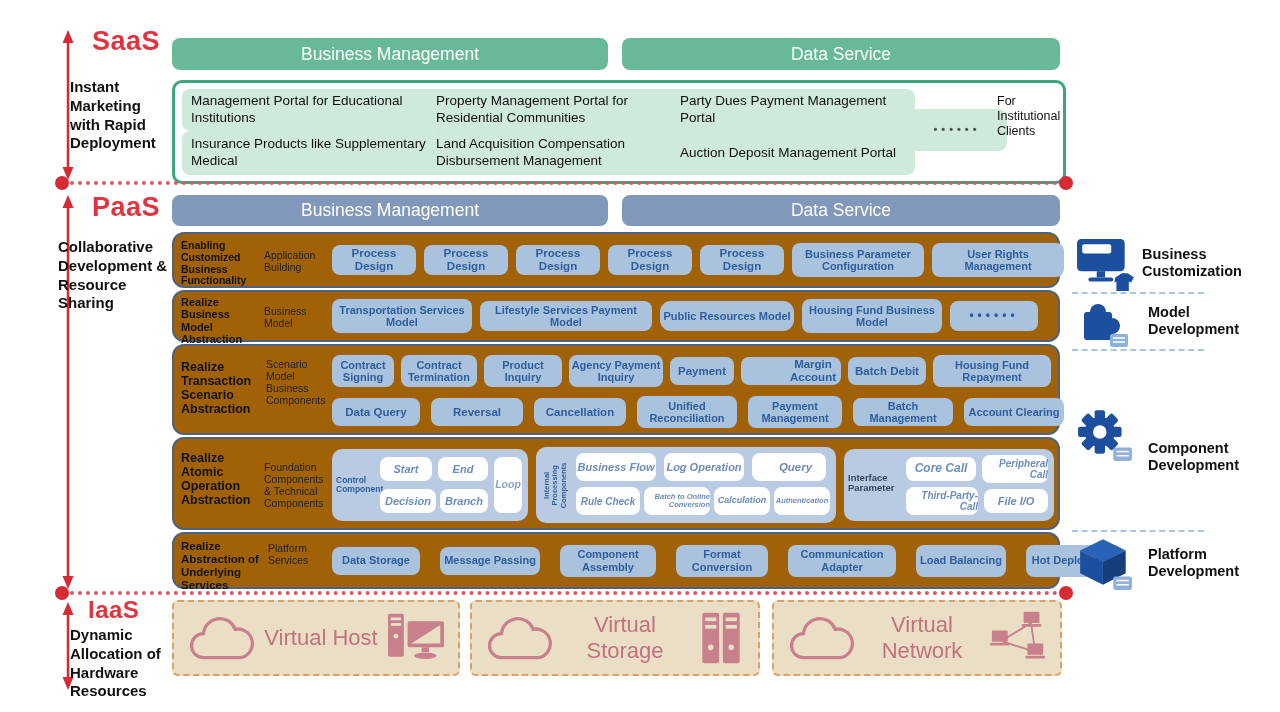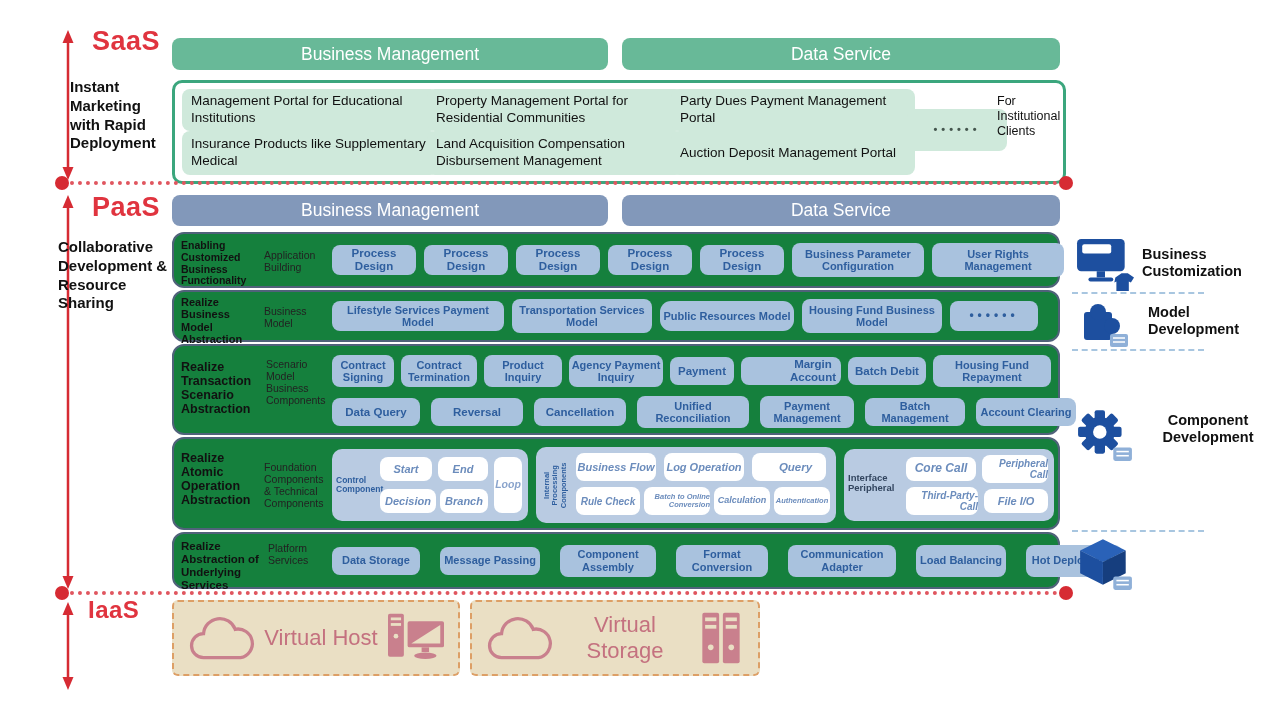--- a/index.html
+++ b/index.html
@@ -7,21 +7,21 @@
   .abs{position:absolute;}
   .layer-name{font-weight:bold;font-size:27px;color:#e0343f;letter-spacing:0.5px;}
   .tagline{font-weight:bold;font-size:15px;color:#111;line-height:1.25;}
   .hdr{border-radius:8px;color:#fff;font-size:17.5px;display:flex;align-items:center;justify-content:center;}
   .hdr.green{background:#68b998;}
   .hdr.blue{background:#8298ba;}
   .saas-container{border:3px solid #3ba67d;border-radius:10px;background:#fff;}
   .saas-box{background:#cfe9db;border-radius:8px;font-size:13.5px;line-height:1.25;display:flex;align-items:center;padding:2px 9px;color:#111;}
   .dots{display:flex;align-items:center;justify-content:center;letter-spacing:4px;font-size:11px;color:#44554d;font-weight:bold;}
   .note{font-size:12.5px;color:#111;line-height:1.2;}
-  .prow{border:2px solid #50627a;border-radius:12px;background:#15803d;box-sizing:border-box;}
+  .prow{border:2px solid #50627a;border-radius:12px;background:#a16207;box-sizing:border-box;}
   .ptitle{font-weight:bold;color:#111;line-height:1.12;}
   .psub{font-size:10.5px;color:#222;line-height:1.15;}
   .flexrow{display:flex;align-items:center;}
   .bbox{background:#a9c2de;border-radius:8px;color:#2e5e9e;font-weight:bold;font-size:11.5px;
         display:flex;align-items:center;justify-content:center;text-align:center;line-height:1.12;flex:0 0 auto;box-sizing:border-box;}
   .bdots{letter-spacing:4px;font-size:12px;}
   .sub4{background:#b9cbe2;border-radius:10px;}
   .wbox{background:#fff;border-radius:8px;color:#6b8cbc;font-weight:bold;display:flex;align-items:center;justify-content:center;text-align:right;line-height:1.1;box-sizing:border-box;font-style:italic;}
   .sublabel{font-weight:bold;color:#2e5e9e;line-height:1.1;}
   .rlabel{font-weight:bold;font-size:14.5px;color:#111;line-height:1.2;}
@@ -84,22 +84,22 @@
       <div class="bbox" style="width:84px;height:30px;">Process Design</div>
       <div class="bbox" style="width:132px;height:34px;font-size:11px;">Business Parameter Configuration</div>
       <div class="bbox" style="width:132px;height:34px;font-size:11px;">User Rights Management</div>
     </div>
   </div>
 
   <div class="abs prow" style="left:172px;top:290px;width:888px;height:52px;">
     <div class="abs ptitle" style="left:7px;top:4px;width:82px;font-size:11px;">Realize Business Model Abstraction</div>
     <div class="abs psub" style="left:90px;top:13px;width:60px;">Business Model</div>
     <div class="abs flexrow" style="left:158px;top:0;height:100%;gap:8px;">
+      <div class="bbox" style="width:140px;height:34px;font-size:11px;">Transportation Services Model</div>
       <div class="bbox" style="width:172px;height:30px;font-size:11px;">Lifestyle Services Payment Model</div>
-      <div class="bbox" style="width:140px;height:34px;font-size:11px;">Transportation Services Model</div>
       <div class="bbox" style="width:134px;height:30px;font-size:11px;border-radius:11px;">Public Resources Model</div>
       <div class="bbox" style="width:140px;height:34px;font-size:11px;">Housing Fund Business Model</div>
       <div class="bbox bdots" style="width:88px;height:30px;">••••••</div>
     </div>
   </div>
 
   <div class="abs prow" style="left:172px;top:344px;width:888px;height:91px;">
     <div class="abs ptitle" style="left:7px;top:14px;width:84px;font-size:12.5px;">Realize Transaction Scenario Abstraction</div>
     <div class="abs psub" style="left:92px;top:12px;width:66px;">Scenario Model Business Components</div>
     <div class="abs flexrow" style="left:158px;top:9px;height:32px;gap:7px;">
@@ -109,21 +109,21 @@
       <div class="bbox" style="width:94px;height:32px;font-size:11px;">Agency Payment Inquiry</div>
       <div class="bbox" style="width:64px;height:28px;">Payment</div>
       <div class="bbox" style="width:100px;height:28px;padding-left:44px;">Margin Account</div>
       <div class="bbox" style="width:78px;height:28px;">Batch Debit</div>
       <div class="bbox" style="width:118px;height:32px;font-size:11px;">Housing Fund Repayment</div>
     </div>
     <div class="abs flexrow" style="left:158px;top:50px;height:32px;gap:11px;">
       <div class="bbox" style="width:88px;height:28px;">Data Query</div>
       <div class="bbox" style="width:92px;height:28px;">Reversal</div>
       <div class="bbox" style="width:92px;height:28px;">Cancellation</div>
-      <div class="bbox" style="width:112px;height:32px;font-size:11px;text-align:center;">Unified Reconciliation</div>
+      <div class="bbox" style="width:100px;height:32px;font-size:11px;text-align:center;">Unified Reconciliation</div>
       <div class="bbox" style="width:94px;height:32px;font-size:11px;">Payment Management</div>
       <div class="bbox" style="width:100px;height:28px;font-size:11px;">Batch Management</div>
       <div class="bbox" style="width:100px;height:28px;font-size:11px;">Account Clearing</div>
     </div>
   </div>
 
   <div class="abs prow" style="left:172px;top:437px;width:888px;height:93px;">
     <div class="abs ptitle" style="left:7px;top:12px;width:82px;font-size:12.5px;">Realize Atomic Operation Abstraction</div>
     <div class="abs psub" style="left:90px;top:22px;width:66px;">Foundation Components &amp; Technical Components</div>
 
@@ -143,21 +143,21 @@
       <div class="abs wbox" style="left:40px;top:6px;width:80px;height:28px;font-size:11px;">Business Flow</div>
       <div class="abs wbox" style="left:128px;top:6px;width:80px;height:28px;font-size:11px;">Log Operation</div>
       <div class="abs wbox" style="left:216px;top:6px;width:74px;height:28px;font-size:11.5px;padding-left:13px;">Query</div>
       <div class="abs wbox" style="left:40px;top:40px;width:64px;height:28px;font-size:10px;">Rule Check</div>
       <div class="abs wbox" style="left:108px;top:40px;width:66px;height:28px;font-size:7.5px;">Batch to Online Conversion</div>
       <div class="abs wbox" style="left:178px;top:40px;width:56px;height:28px;font-size:9px;">Calculation</div>
       <div class="abs wbox" style="left:238px;top:40px;width:56px;height:28px;font-size:7.5px;">Authentication</div>
     </div>
 
     <div class="abs sub4" style="left:670px;top:10px;width:210px;height:72px;">
-      <div class="abs sublabel" style="left:4px;top:24px;width:56px;font-size:9.5px;color:#32455f;">Interface Peripheral</div>
+      <div class="abs sublabel" style="left:4px;top:24px;width:56px;font-size:9.5px;color:#32455f;">Interface Parameter</div>
       <div class="abs wbox" style="left:62px;top:8px;width:70px;height:24px;font-size:12px;">Core Call</div>
       <div class="abs wbox" style="left:138px;top:6px;width:66px;height:28px;font-size:10px;">Peripheral Call</div>
       <div class="abs wbox" style="left:62px;top:38px;width:72px;height:28px;font-size:10px;">Third-Party-Call</div>
       <div class="abs wbox" style="left:140px;top:40px;width:64px;height:24px;font-size:11px;">File I/O</div>
     </div>
   </div>
 
   <div class="abs prow" style="left:172px;top:532px;width:888px;height:57px;">
     <div class="abs ptitle" style="left:7px;top:6px;width:86px;font-size:11.5px;">Realize Abstraction of Underlying Services</div>
     <div class="abs psub" style="left:94px;top:8px;width:54px;">Platform Services</div>
@@ -199,42 +199,44 @@
       <rect x="-5" y="-21" width="10" height="42" rx="2" fill="#1d4f9f" transform="rotate(45)"></rect>
       <rect x="-5" y="-21" width="10" height="42" rx="2" fill="#1d4f9f" transform="rotate(90)"></rect>
       <rect x="-5" y="-21" width="10" height="42" rx="2" fill="#1d4f9f" transform="rotate(135)"></rect>
       <circle cx="0" cy="0" r="14.5" fill="#1d4f9f"></circle>
       <circle cx="0" cy="0" r="6.5" fill="#ffffff"></circle>
     </g>
     <rect x="36" y="38" width="18" height="13" rx="2" fill="#8fb0d8"></rect>
     <line x1="39" y1="42" x2="51" y2="42" stroke="#fff" stroke-width="1.5"></line>
     <line x1="39" y1="46" x2="51" y2="46" stroke="#fff" stroke-width="1.5"></line>
   </svg>
-  <div class="abs rlabel" style="left:1148px;top:412px;width:120px;text-align:center;">Component Development</div>
+  <div class="abs rlabel" style="left:1148px;top:440px;width:120px;">Component Development</div>
   <div class="abs dash" style="left:1072px;top:530px;width:132px;"></div>
 
   <svg class="abs" style="left:1076px;top:537px;" width="58" height="54" viewBox="0 0 56 52">
     <polygon points="26,2 48,13 26,24 4,13" fill="#2a62b8"></polygon>
     <polygon points="48,13 48,35 26,46 26,24" fill="#163e7e"></polygon>
     <polygon points="4,13 26,24 26,46 4,35" fill="#1d4f9f"></polygon>
     <rect x="36" y="38" width="18" height="13" rx="2" fill="#8fb0d8"></rect>
     <line x1="39" y1="42" x2="51" y2="42" stroke="#fff" stroke-width="1.5"></line>
     <line x1="39" y1="46" x2="51" y2="46" stroke="#fff" stroke-width="1.5"></line>
   </svg>
+  <div class="abs rlabel" style="left:1148px;top:546px;width:120px;">Platform Development</div>
 
   <div class="abs dotline" style="left:62px;top:591px;width:1004px;"></div>
   <div class="abs enddot" style="left:55px;top:586px;"></div>
   <div class="abs enddot" style="left:1059px;top:586px;"></div>
 
   <svg class="abs" style="left:60px;top:602px;" width="16" height="88">
     <line x1="8" y1="9" x2="8" y2="79" stroke="#d62b33" stroke-width="2.5"></line>
     <polygon points="8,0 2.5,13 13.5,13" fill="#d62b33"></polygon>
     <polygon points="8,88 2.5,75 13.5,75" fill="#d62b33"></polygon>
   </svg>
   <div class="abs layer-name" style="left:88px;top:596px;font-size:24px;">IaaS</div>
+  <div class="abs tagline" style="left:70px;top:626px;width:112px;">Dynamic Allocation of Hardware Resources</div>
 
   <div class="abs iaas-box" style="left:172px;top:600px;width:288px;height:76px;">
     <svg width="70" height="48" viewBox="0 0 64 44">
       <path d="M16 40 a11 11 0 0 1 0 -22 a15 15 0 0 1 29 -4 a10 10 0 0 1 5 26 z" fill="none" stroke="#c9808d" stroke-width="3"></path>
     </svg>
     <div class="iaas-label">Virtual Host</div>
     <svg width="60" height="56" viewBox="0 0 64 60">
       <rect x="2" y="4" width="17" height="46" rx="2" fill="#c9808d"></rect>
       <rect x="5" y="8" width="11" height="3" fill="#eadfc4"></rect>
       <rect x="5" y="14" width="11" height="3" fill="#eadfc4"></rect>
@@ -256,14 +258,31 @@
       <rect x="7" y="8" width="12" height="4" fill="#eadfc4"></rect>
       <rect x="7" y="16" width="12" height="4" fill="#eadfc4"></rect>
       <circle cx="13" cy="40" r="3" fill="#eadfc4"></circle>
       <rect x="26" y="3" width="18" height="54" rx="2" fill="#c9808d"></rect>
       <rect x="29" y="8" width="12" height="4" fill="#eadfc4"></rect>
       <rect x="29" y="16" width="12" height="4" fill="#eadfc4"></rect>
       <circle cx="35" cy="40" r="3" fill="#eadfc4"></circle>
     </svg>
   </div>
 
+  <div class="abs iaas-box" style="left:772px;top:600px;width:290px;height:76px;">
+    <svg width="70" height="48" viewBox="0 0 64 44">
+      <path d="M16 40 a11 11 0 0 1 0 -22 a15 15 0 0 1 29 -4 a10 10 0 0 1 5 26 z" fill="none" stroke="#c9808d" stroke-width="3"></path>
+    </svg>
+    <div class="iaas-label">Virtual Network</div>
+    <svg width="60" height="56" viewBox="0 0 64 60">
+      <line x1="46" y1="14" x2="16" y2="32" stroke="#c9808d" stroke-width="2"></line>
+      <line x1="46" y1="14" x2="50" y2="42" stroke="#c9808d" stroke-width="2"></line>
+      <line x1="16" y1="34" x2="48" y2="44" stroke="#c9808d" stroke-width="2"></line>
+      <rect x="38" y="2" width="17" height="12" rx="1" fill="#c9808d"></rect>
+      <rect x="36" y="15" width="21" height="3" rx="1" fill="#c9808d"></rect>
+      <rect x="4" y="22" width="17" height="12" rx="1" fill="#c9808d"></rect>
+      <rect x="2" y="35" width="21" height="3" rx="1" fill="#c9808d"></rect>
+      <rect x="42" y="36" width="17" height="12" rx="1" fill="#c9808d"></rect>
+      <rect x="40" y="49" width="21" height="3" rx="1" fill="#c9808d"></rect>
+    </svg>
+  </div>
 
 </div>
 
 </body></html>

